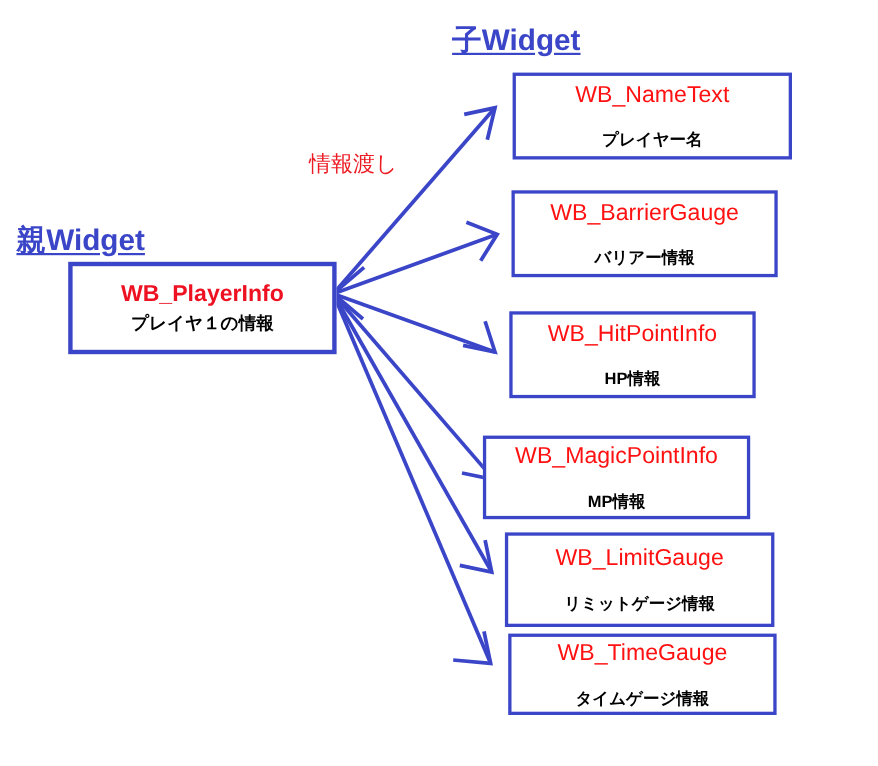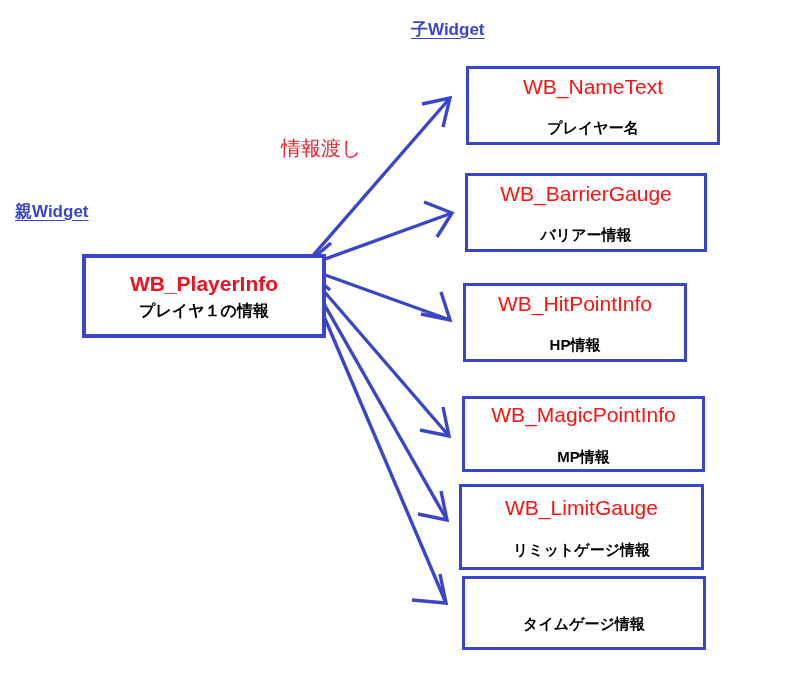--- a/index.html
+++ b/index.html
@@ -14,21 +14,21 @@
     background: #ffffff;
     overflow: hidden;
     font-family: "Liberation Sans", "DejaVu Sans", sans-serif;
   }
 
   
   .section-label {
     position: absolute;
     color: #3B45C8;
     font-weight: bold;
-    font-size: 17px;
+    font-size: 27px;
     letter-spacing: 0px;
     text-decoration: underline;
     text-underline-offset: 3px;
     white-space: nowrap;
   }
   #label-parent { left: 15px; top: 200px; }
   #label-child  { left: 411px; top: 18px; }
 
   
   #flow-label {
@@ -126,47 +126,48 @@
       <polyline points="441,491 447,520 418,514"></polyline>
 
       <polyline points="440,574 446,603 412,600"></polyline>
     </g>
 
     <g stroke="#3B45C8" stroke-width="3.4" fill="none" stroke-linecap="butt">
       <polyline points="331,243 303,267 330,290"></polyline>
     </g>
   </svg>
 
-  <div class="widget-box parent" style="left:62px; top:254px; width:244px; height:84px;margin-left:20px;">
+  <div class="widget-box parent" style="left:62px; top:238px; width:244px; height:84px;">
     <div class="box-title">WB_PlayerInfo</div>
     <div class="box-subtitle">プレイヤ１の情報</div>
   </div>
 
   <div class="widget-box" style="left:466px; top:66px; width:254px; height:79px;">
     <div class="box-title">WB_NameText</div>
     <div class="box-subtitle">プレイヤー名</div>
   </div>
 
   <div class="widget-box" style="left:465px; top:173px; width:242px; height:79px;">
     <div class="box-title">WB_BarrierGauge</div>
     <div class="box-subtitle">バリアー情報</div>
   </div>
 
   <div class="widget-box" style="left:463px; top:283px; width:224px; height:79px;">
     <div class="box-title">WB_HitPointInfo</div>
     <div class="box-subtitle">HP情報</div>
   </div>
 
-  <div class="widget-box" style="left:462px; top:396px; width:243px; height:76px;">
+  <div class="widget-box" style="left:439px; top:396px; width:243px; height:76px;">
     <div class="box-title">WB_MagicPointInfo</div>
     <div class="box-subtitle">MP情報</div>
   </div>
 
   <div class="widget-box" style="left:459px; top:484px; width:245px; height:86px;">
     <div class="box-title">WB_LimitGauge</div>
     <div class="box-subtitle">リミットゲージ情報</div>
   </div>
 
   <div class="widget-box" style="left:462px; top:576px; width:244px; height:74px;">
+    <div class="box-title">WB_TimeGauge</div>
     <div class="box-subtitle">タイムゲージ情報</div>
   </div>
 
 </div>
 
 </body></html>

